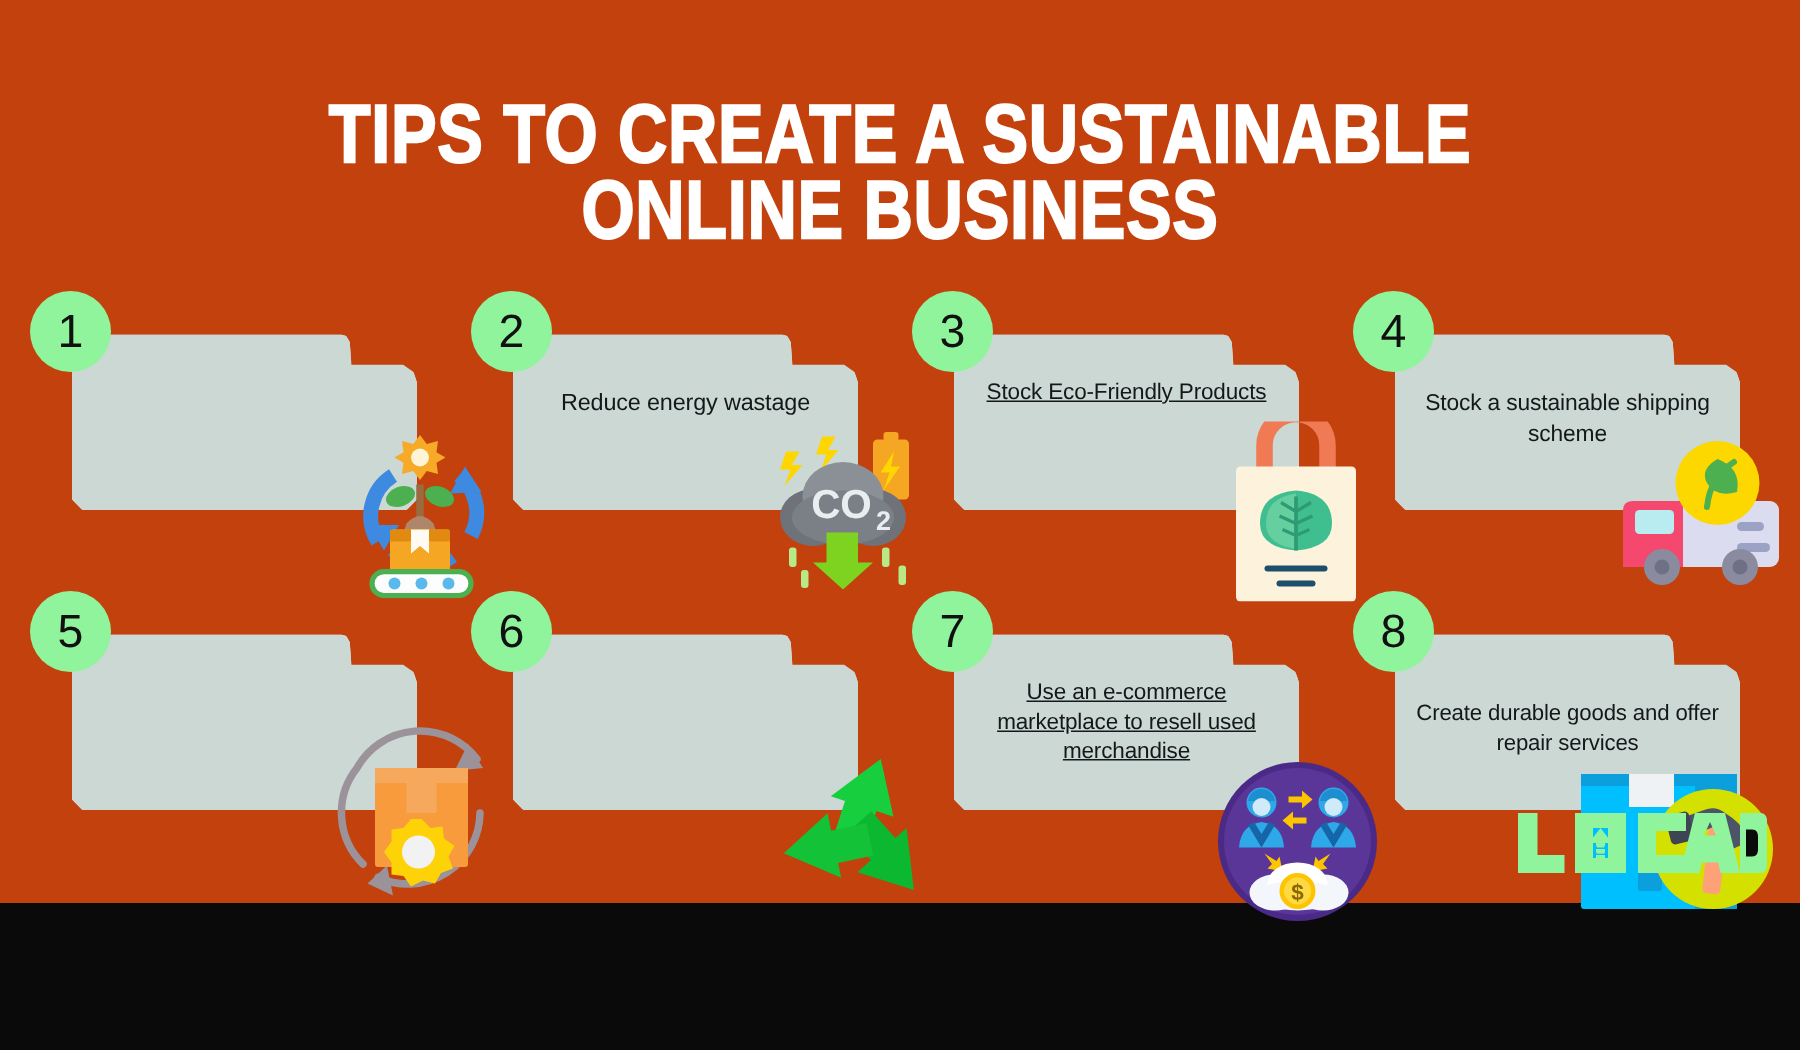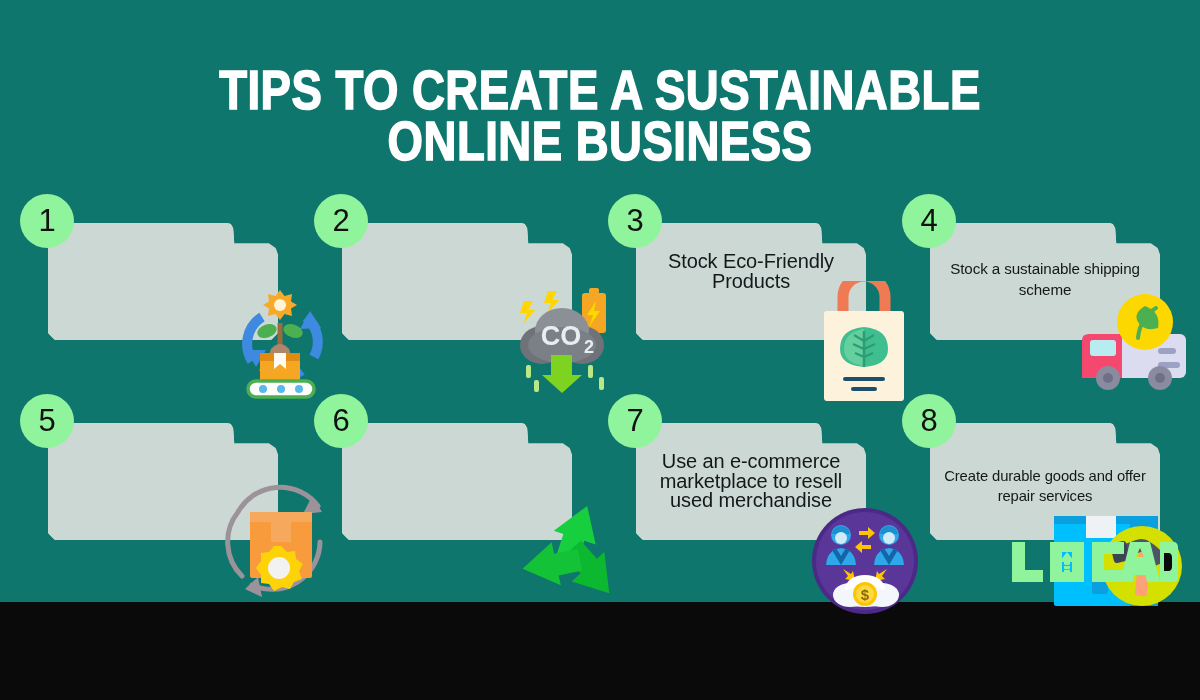--- a/index.html
+++ b/index.html
@@ -2,21 +2,21 @@
 <html><head>
 <meta charset="utf-8">
 <style>
   * { box-sizing: border-box; margin: 0; padding: 0; }
   html, body {
     width: 1200px; height: 700px;
     background: #0a0a0a;
     overflow: hidden;
     font-family: "Liberation Sans", sans-serif;
   }
-  #root { position: relative; width: 1200px; height: 602px; background: #0f766e; }
+  #root { position: relative; width: 1200px; height: 602px; background: #c2410c; }
 
   
   .title-block {
     position: absolute; left: 0; top: 62px; width: 1200px;
     text-align: center;
   }
   .title-line {
     font-family: "Liberation Sans Narrow", "Liberation Sans", sans-serif;
     font-weight: 700;
     font-size: 49px;
@@ -61,21 +61,21 @@
     left: 10px; right: 10px;
     top: 36px;
     text-align: center;
     font-size: 15.6px;
     line-height: 21px;
     color: #14181a;
     font-family: "Liberation Sans", sans-serif;
     font-weight: 400;
     letter-spacing: -0.1px;
   }
-  .card.three .card-text, .card.seven .card-text { font-size: 20px; line-height: 19.5px; top: 30px; }
+  .card.three .card-text, .card.seven .card-text { font-size: 15px; line-height: 19.5px; top: 30px; text-decoration: underline; }
   .card.eight .card-text { font-size: 14.8px; line-height: 20px; top: 44px; }
   .card.four .card-text { font-size: 15.2px; }
 
   .badge {
     position: absolute;
     width: 54px; height: 54px;
     border-radius: 50%;
     background: #90f49c;
     display: flex; align-items: center; justify-content: center;
     font-size: 31px;
@@ -140,20 +140,21 @@
       <circle cx="67" cy="106" r="4" fill="#59b9ea"></circle>
     </svg>
   </div>
 
   <div class="card two" style="left:342px; top:222px;">
     <div class="card-shape">
       <div class="tabfix"></div>
         <div class="lower"></div>
     </div>
     <div class="badge">2</div>
+    <div class="card-text">Reduce energy wastage</div>
   </div>
   <div class="icon-wrap" style="left:504px; top:283px; width:112px; height:110px;">
     <svg viewBox="0 0 112 110" width="112" height="110">
       <path d="M20 18 l9 0 l-5 9 l7 0 l-12 14 l4 -11 l-7 0 z" fill="#ffd600"></path>
       <path d="M44 8 l9 0 l-5 9 l7 0 l-12 14 l4 -11 l-7 0 z" fill="#ffd600"></path>
       <rect x="78" y="10" width="24" height="40" rx="3" fill="#f5a623"></rect>
       <rect x="85" y="5" width="10" height="6" rx="2" fill="#f5a623"></rect>
       <path d="M92 18 l-9 14 l6 0 l-4 12 l11 -16 l-6 0 z" fill="#ffd600"></path>
       <ellipse cx="38" cy="62" rx="22" ry="19" fill="#6f7379"></ellipse>
       <ellipse cx="78" cy="62" rx="22" ry="19" fill="#6f7379"></ellipse>

